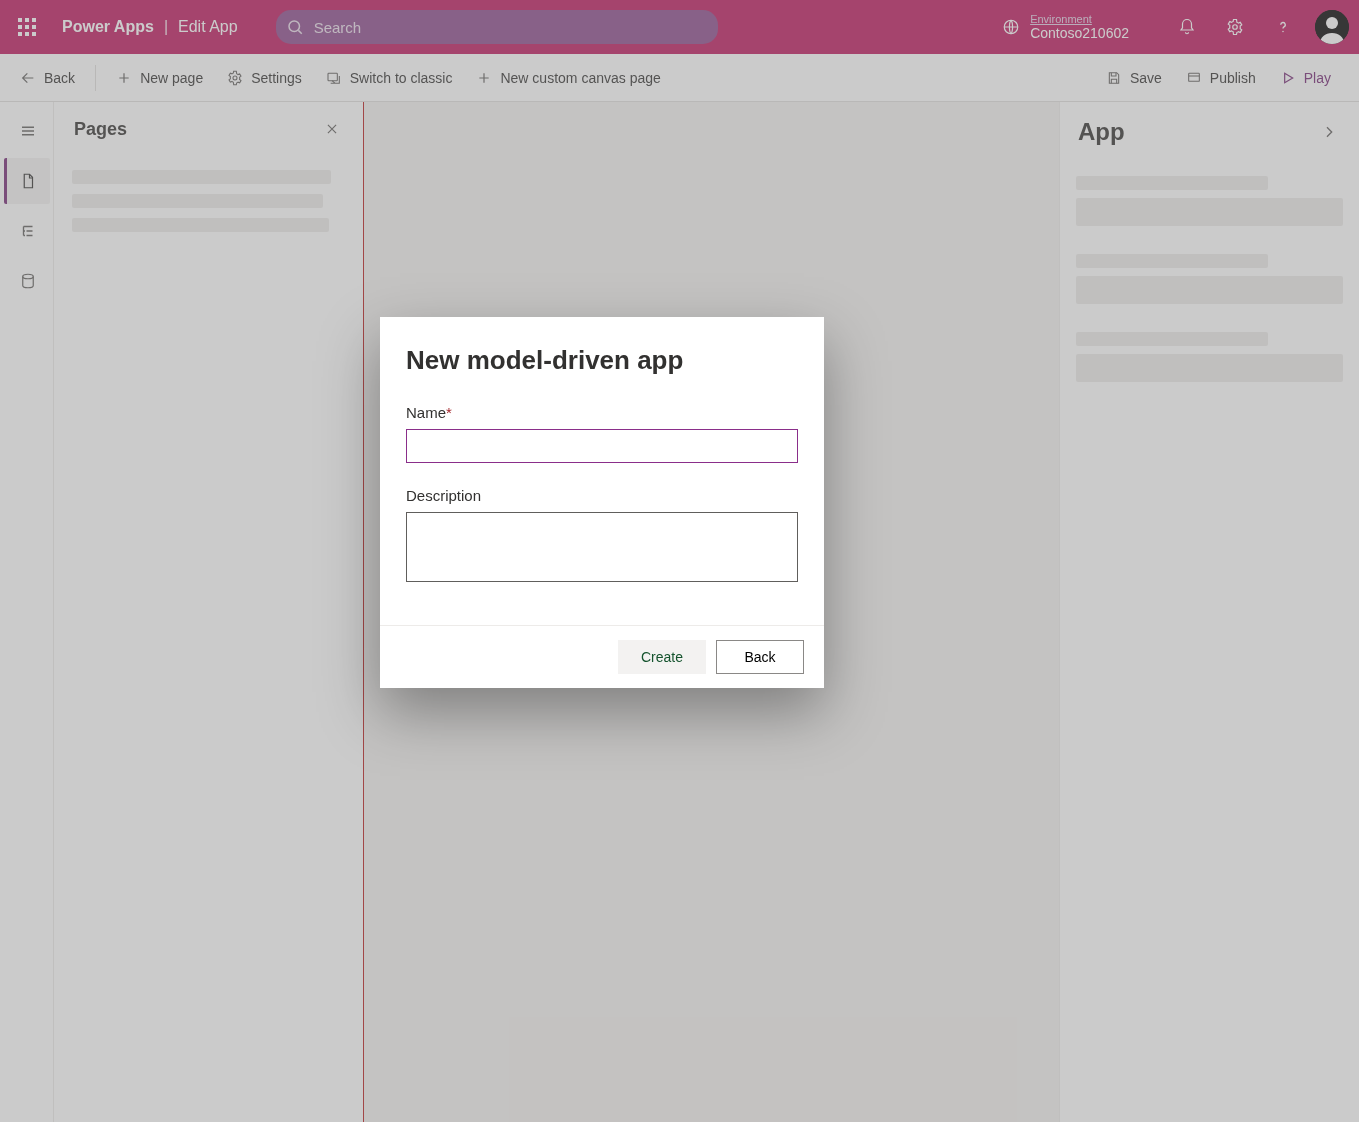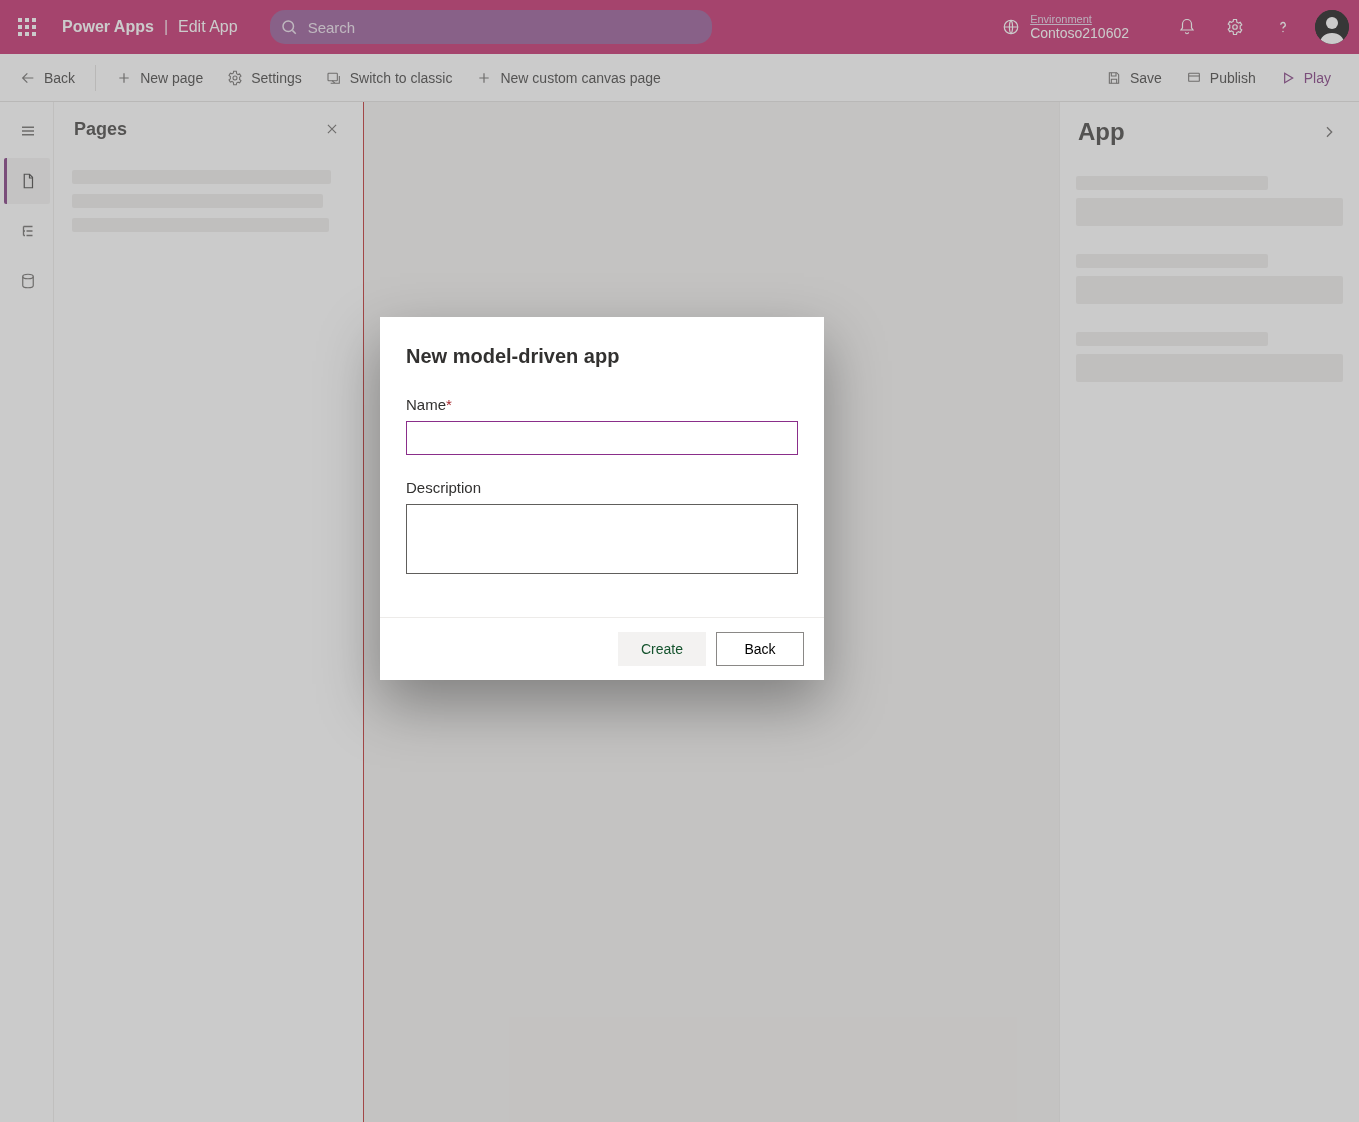--- a/index.html
+++ b/index.html
@@ -45,21 +45,21 @@
     .waffle-grid span:nth-child(7){left:0;top:14px}
     .waffle-grid span:nth-child(8){left:7px;top:14px}
     .waffle-grid span:nth-child(9){left:14px;top:14px}
     .brand {
       font-size: 16px; font-weight: 600; display: flex; align-items: center; gap: 10px;
     }
     .brand-sub { font-weight: 400; }
     .brand-divider { opacity: .85; font-weight: 300; }
 
     .search-wrap {
-      margin-left: 18px;
+      margin-left: 24px;
       width: 442px;
       height: 34px;
       background: #8c498c;
       border-radius: 15px;
       display: flex; align-items: center;
       padding: 0 10px;
       color: #eaddea;
     }
     .search-wrap input {
       flex: 1; background: transparent; border: none; outline: none;
@@ -164,21 +164,21 @@
       background: rgba(130,130,130,0.42);
     }
     .dialog {
       position: absolute;
       left: 380px; top: 317px;
       width: 444px;
       background: #fff;
       box-shadow: 0 24px 56px rgba(0,0,0,0.35);
     }
     .dialog-body { padding: 28px 26px 40px; }
-    .dialog-title { font-size: 20px; font-weight: 600; margin-bottom: 28px; }
+    .dialog-title { font-size: 26px; font-weight: 600; margin-bottom: 28px; }
     .fld-label { font-size: 15px; margin-bottom: 8px; display:flex; }
     .req { color:#a4262c; }
     .fld-input {
       width: 100%; height: 34px; border: 1px solid #8a2e8a; outline:none;
       padding: 4px 8px; font-size: 14px; font-family: inherit;
     }
     .fld-gap { height: 24px; }
     .fld-textarea {
       width:100%; height:70px; border:1px solid #605e5c; resize:none;
       padding:6px 8px; font-size:14px; font-family:inherit;

